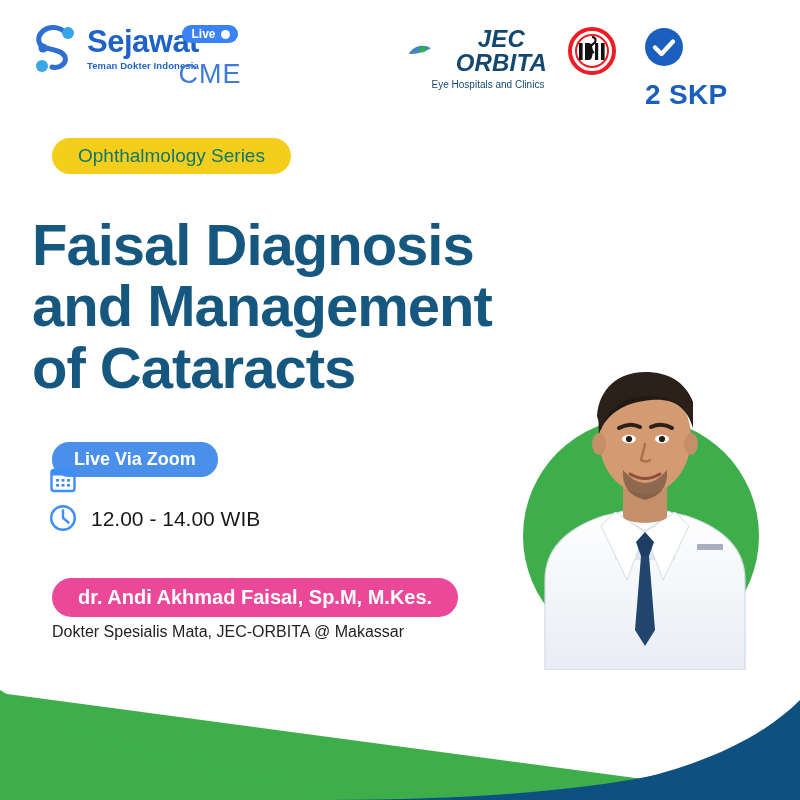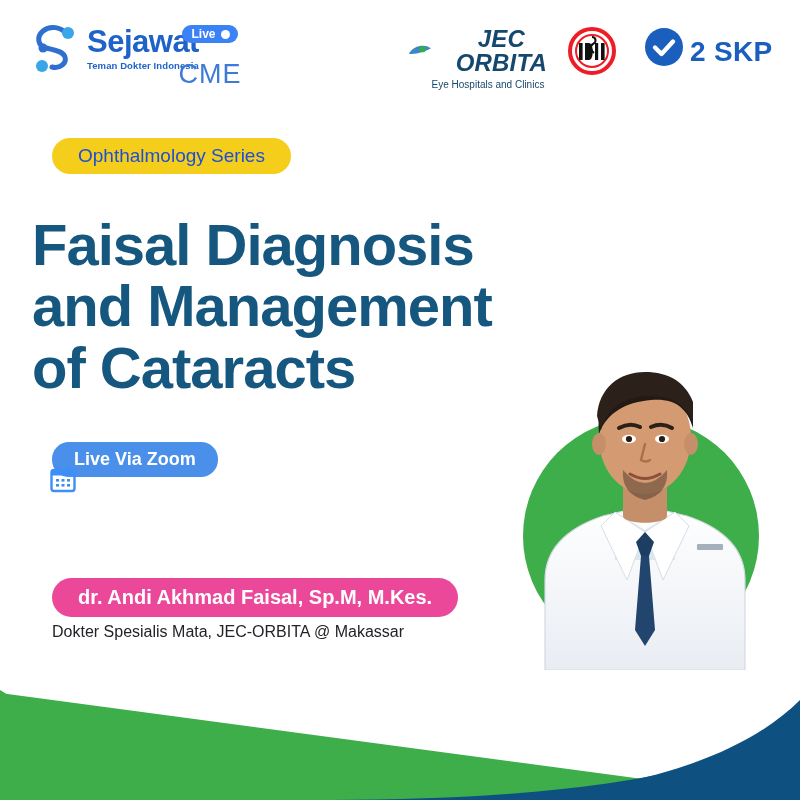--- a/index.html
+++ b/index.html
@@ -118,42 +118,43 @@
     line-height: 1;
   }
 
   .idi-seal { position: absolute; left: 568px; top: 27px; }
 
   .skp {
     position: absolute;
     left: 645px;
     top: 28px;
     display: flex;
-    align-items: flex-end;
-    gap: 7px;
+    align-items: flex-start;
+    gap: 15px;
+    flex-direction: column;
   }
   .skp-check { width: 38px; height: 38px; display: block; }
   .skp-text {
     font-size: 28px;
     font-weight: bold;
     color: #1b5fbe;
     letter-spacing: 0.3px;
     line-height: 1;
   }
 
   
   .series-badge {
     position: absolute;
     left: 52px;
     top: 138px;
     background: #f5ce1c;
     border-radius: 18px;
     padding: 8px 26px 9px 26px;
     font-size: 19px;
-    color: #1d4ed8;
+    color: #0f766e;
     line-height: 1;
   }
 
   .headline {
     position: absolute;
     left: 32px;
     top: 175px;
     width: 640px;
     font-size: 58px;
     font-weight: bold;
@@ -324,20 +325,27 @@
         <rect x="8" y="15" width="3" height="2.6"></rect>
           <rect x="13.5" y="15" width="3" height="2.6"></rect>
         <rect x="19" y="15" width="3" height="2.6"></rect>
         <rect x="8" y="20" width="3" height="2.6"></rect>
           <rect x="13.5" y="20" width="3" height="2.6"></rect>
         <rect x="19" y="20" width="3" height="2.6"></rect>
       </g>
     </svg>
   </div>
 
+  <div class="meta-row meta-time">
+    <svg class="meta-icon" viewBox="0 0 30 30">
+      <circle cx="15" cy="15" r="11.8" fill="none" stroke="#3e8ef7" stroke-width="2.4"></circle>
+      <path d="M15,7.5 L15,15 L20.5,19.5" fill="none" stroke="#3e8ef7" stroke-width="2.4" stroke-linecap="round"></path>
+    </svg>
+    <span class="meta-text">12.00 - 14.00 WIB</span>
+  </div>
 
   <div class="name-pill">dr. Andi Akhmad Faisal, Sp.M, M.Kes.</div>
   <div class="name-sub">Dokter Spesialis Mata, JEC-ORBITA @ Makassar</div>
 
   <div class="photo-wrap">
     <div class="photo-circle"></div>
     <svg class="photo-person" viewBox="0 0 260 340">
       <defs>
         <clipPath id="coatClip">
             <rect x="0" y="0" width="260" height="340"></rect>

